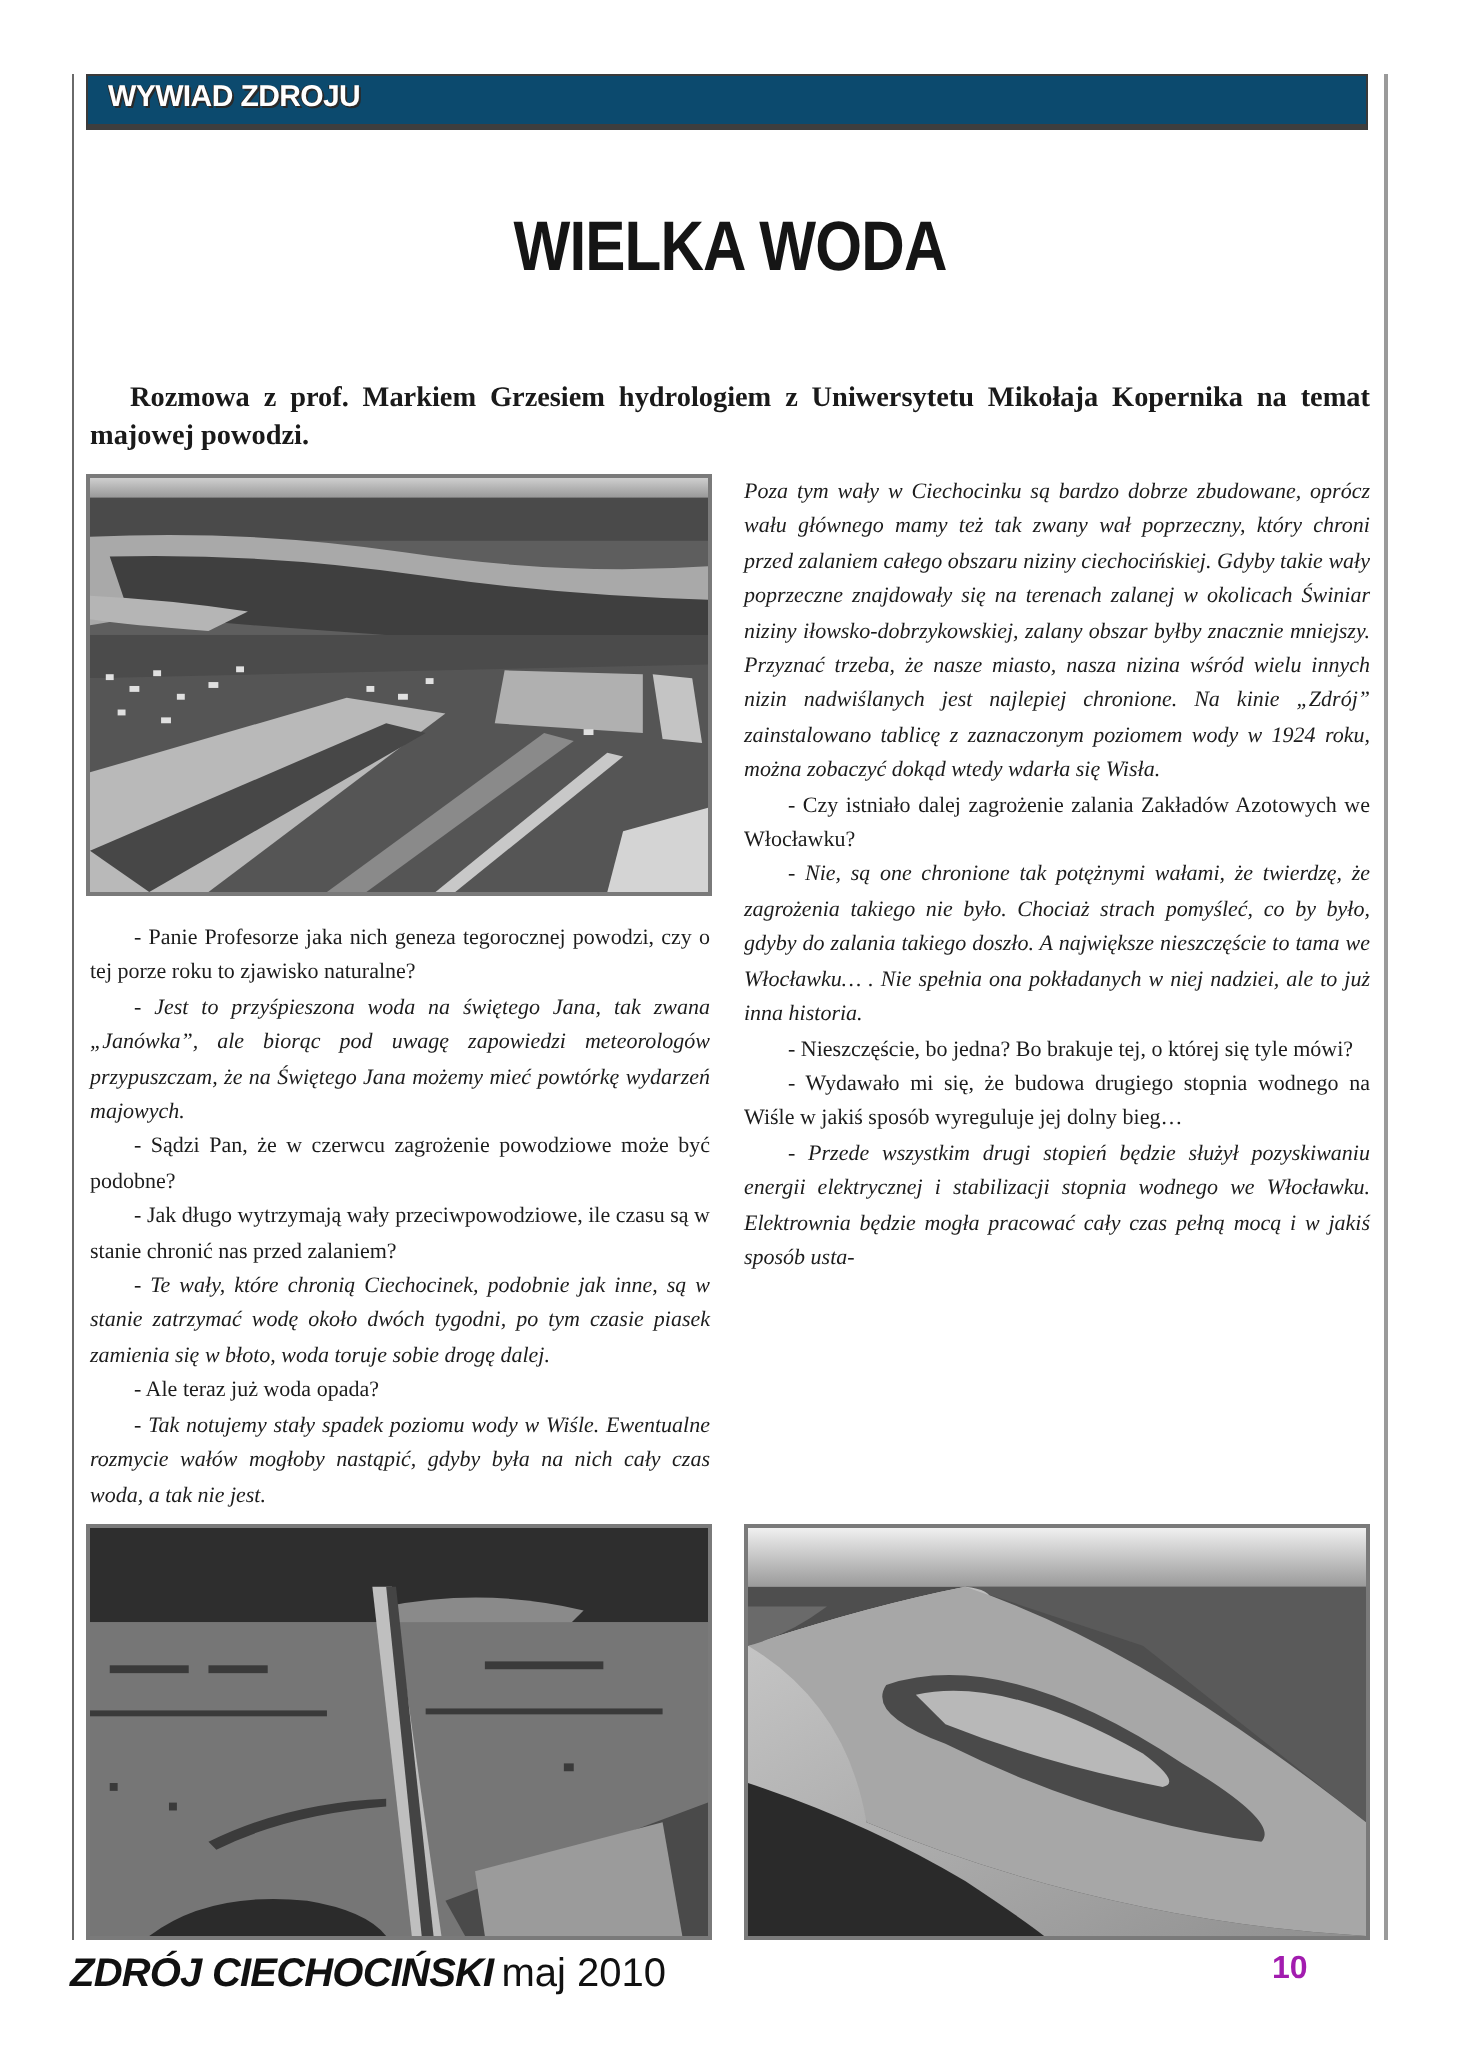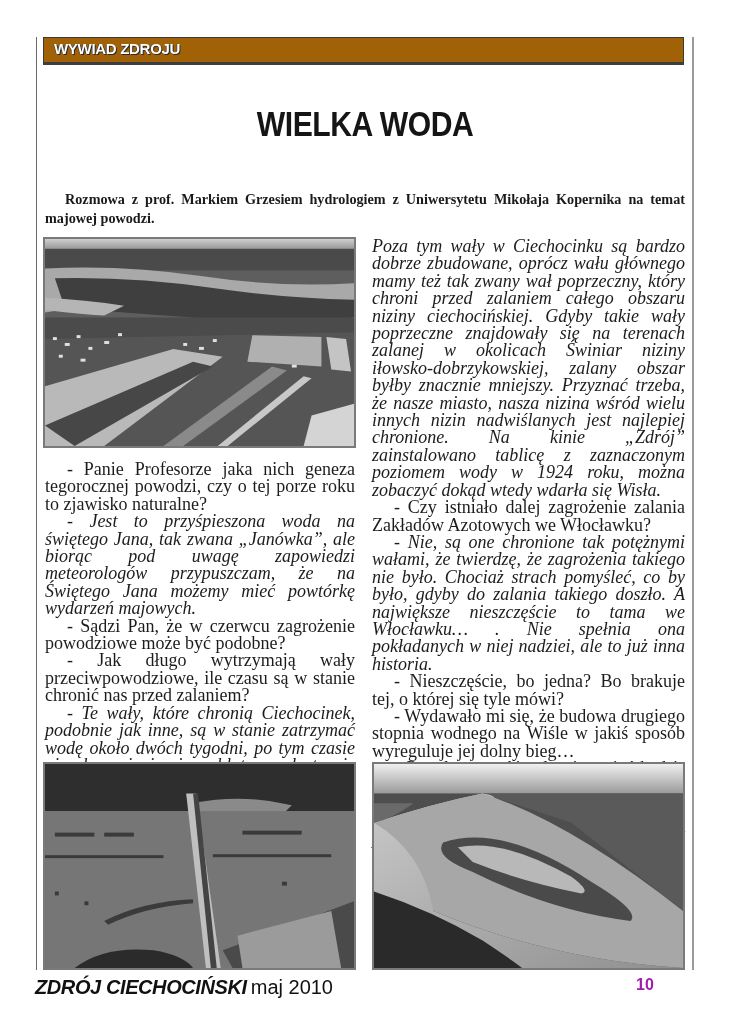--- a/index.html
+++ b/index.html
@@ -1,34 +1,34 @@
 <!DOCTYPE html>
 <html><head>
   <meta charset="utf-8">
   <style>
     html, body { margin: 0; padding: 0; background: #ffffff; }
     body { width: 730px; height: 1024px; position: relative; overflow: hidden; font-family: "DejaVu Serif", serif; color: #1a1a1a; }
     .vline { position: absolute; top: 37px; width: 1px; background: #6a6a6a; }
     .vline.left { left: 36px; height: 933px; }
     .vline.right { left: 692px; width: 2px; height: 933px; background: #9a9a9a; }
 
-    .section-bar { position: absolute; left: 43px; top: 37px; width: 639px; height: 24px; background: #a16207; border: 1px solid #3a3a3a; border-bottom: 3px solid #3e3e3e; box-sizing: content-box; }
+    .section-bar { position: absolute; left: 43px; top: 37px; width: 639px; height: 24px; background: #0c4a6e; border: 1px solid #3a3a3a; border-bottom: 3px solid #3e3e3e; box-sizing: content-box; }
     .section-bar span { position: absolute; left: 10px; top: 2px; font-family: "Liberation Sans", sans-serif; font-weight: bold; font-size: 15px; color: #ffffff; letter-spacing: -0.3px; text-shadow: 1px 1px 0 #2a2a2a, -0.5px 0 0 #2a2a2a; }
 
     .title { position: absolute; left: 0; width: 730px; top: 104px; text-align: center; font-family: "Liberation Sans", sans-serif; font-weight: bold; font-size: 35px; letter-spacing: -0.5px; color: #151515; transform: scaleX(0.86); }
 
     .lead { position: absolute; left: 45px; top: 190px; width: 640px; font-family: "Liberation Serif", serif; font-weight: bold; font-size: 14.2px; line-height: 19px; text-indent: 20px; text-align: justify; }
 
     .photo { position: absolute; border: 2px solid #7a7a7a; box-sizing: border-box; overflow: hidden; }
     .photo svg { display: block; width: 100%; height: 100%; }
     .photo1 { left: 43px; top: 237px; width: 313px; height: 211px; }
     .photo2 { left: 43px; top: 762px; width: 313px; height: 208px; }
     .photo3 { left: 372px; top: 762px; width: 313px; height: 208px; }
 
-    .col { position: absolute; font-family: "Liberation Serif", serif; font-size: 18px; line-height: 17.4px; text-align: justify; color: #1c1c1c; }
+    .col { position: absolute; font-family: "Liberation Serif", serif; font-size: 11px; line-height: 17.4px; text-align: justify; color: #1c1c1c; }
     .col p { margin: 0; text-indent: 22px; }
     .col p.noindent { text-indent: 0; }
     .col p.ans { font-style: italic; }
     .col.left { left: 45px; top: 461px; width: 310px; }
     .col.right { left: 372px; top: 238px; width: 313px; }
 
     .footer-left { position: absolute; left: 35px; top: 976px; font-family: "Liberation Sans", sans-serif; font-size: 20px; color: #111; }
     .footer-left .mag { font-weight: bold; font-style: italic; letter-spacing: -0.4px; }
     .footer-left .date { font-weight: normal; margin-left: 4px; }
     .footer-right { position: absolute; left: 636px; top: 976px; font-family: "Liberation Sans", sans-serif; font-size: 16px; font-weight: bold; color: #a21caf; }

